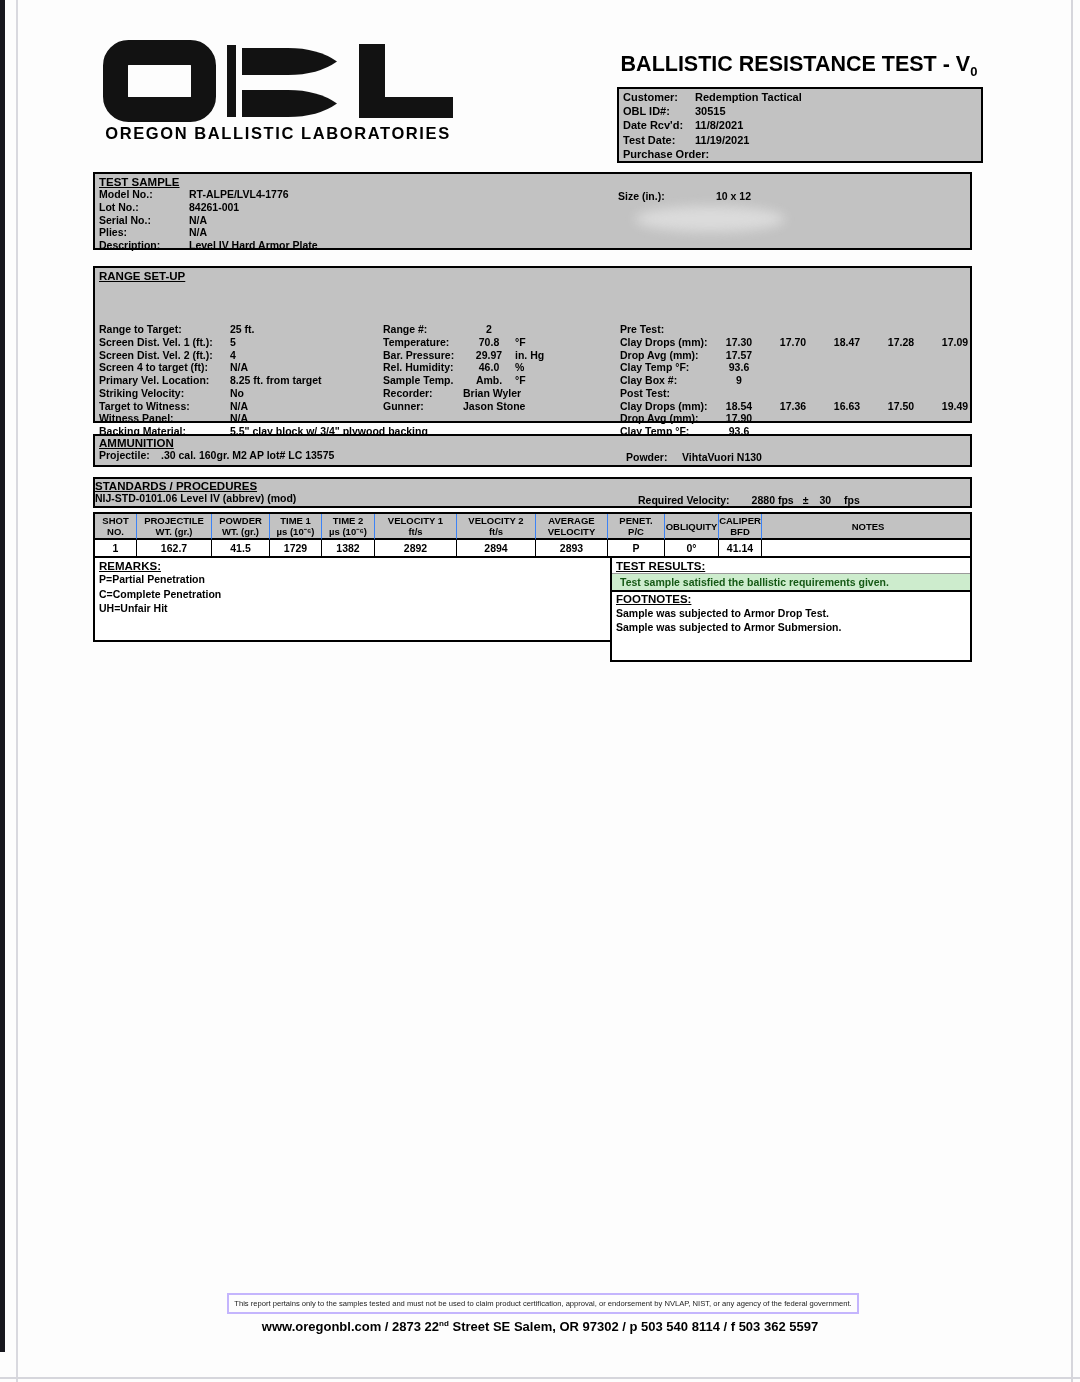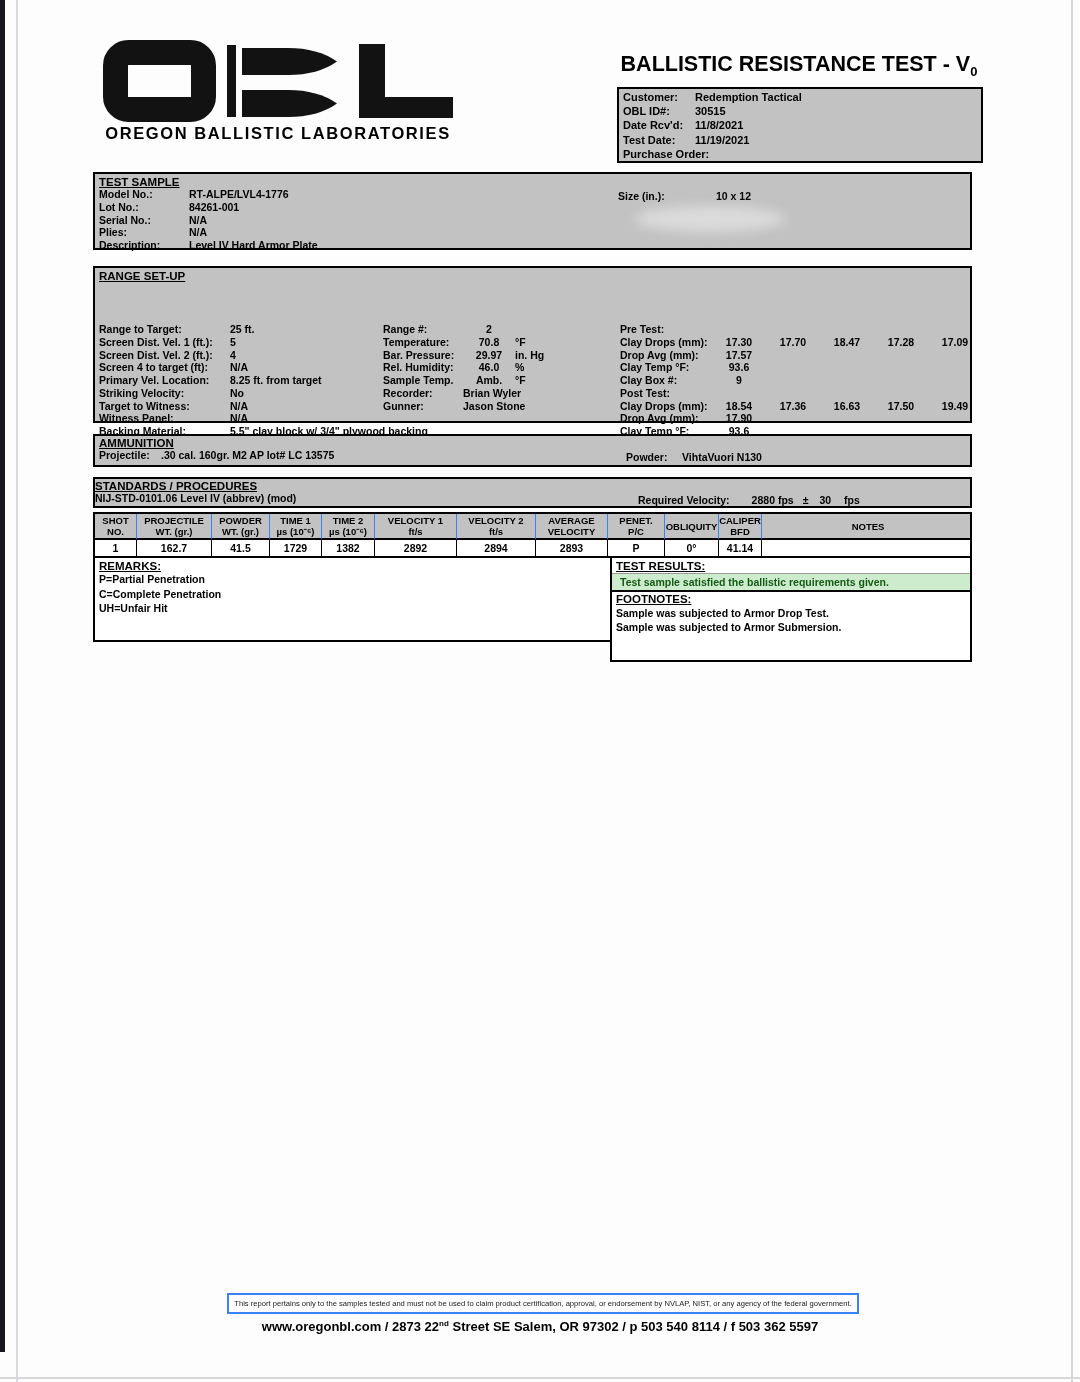--- a/index.html
+++ b/index.html
@@ -64,21 +64,21 @@
   .dcell:nth-child(24){border-right:none;}
   
   .rem{left:93px;top:556px;width:519px;height:86px;padding:2px 12px 0 4px;}
   .rem-line{font-size:10.5px;font-weight:bold;line-height:14.5px;white-space:nowrap;}
   .res{left:610px;top:556px;width:362px;height:106px;}
   .res-h{padding:2px 0 1px 4px;}
   .green-row{background:#cdeccd;color:#155915;border-top:1px solid #9a9a9a;border-bottom:2px solid #000;font-size:10.5px;font-weight:bold;padding:2px 0 2px 8px;white-space:nowrap;}
   .fn-h{padding:1px 0 1px 4px;}
   .fn-line{font-size:10.5px;font-weight:bold;line-height:14px;padding-left:4px;white-space:nowrap;}
   
-  .disc{position:absolute;left:227px;top:1293px;width:632px;height:21px;border:2px solid #3b82f6;box-sizing:border-box;display:flex;align-items:center;justify-content:center;font-size:7.6px;color:#222;white-space:nowrap;}
+  .disc{position:absolute;left:227px;top:1293px;width:632px;height:21px;border:2px solid #c4b5fd;box-sizing:border-box;display:flex;align-items:center;justify-content:center;font-size:7.6px;color:#222;white-space:nowrap;}
   .site{position:absolute;left:0;top:1319px;width:100%;text-align:center;font-size:13px;font-weight:bold;white-space:nowrap;}
   .site sup{font-size:8px;}
 </style>
 </head>
 <body>
 
 <div class="page">
   <div class="edge-left-black"></div>
   <div class="edge-left-gray"></div>
   <div class="edge-right-gray"></div>

